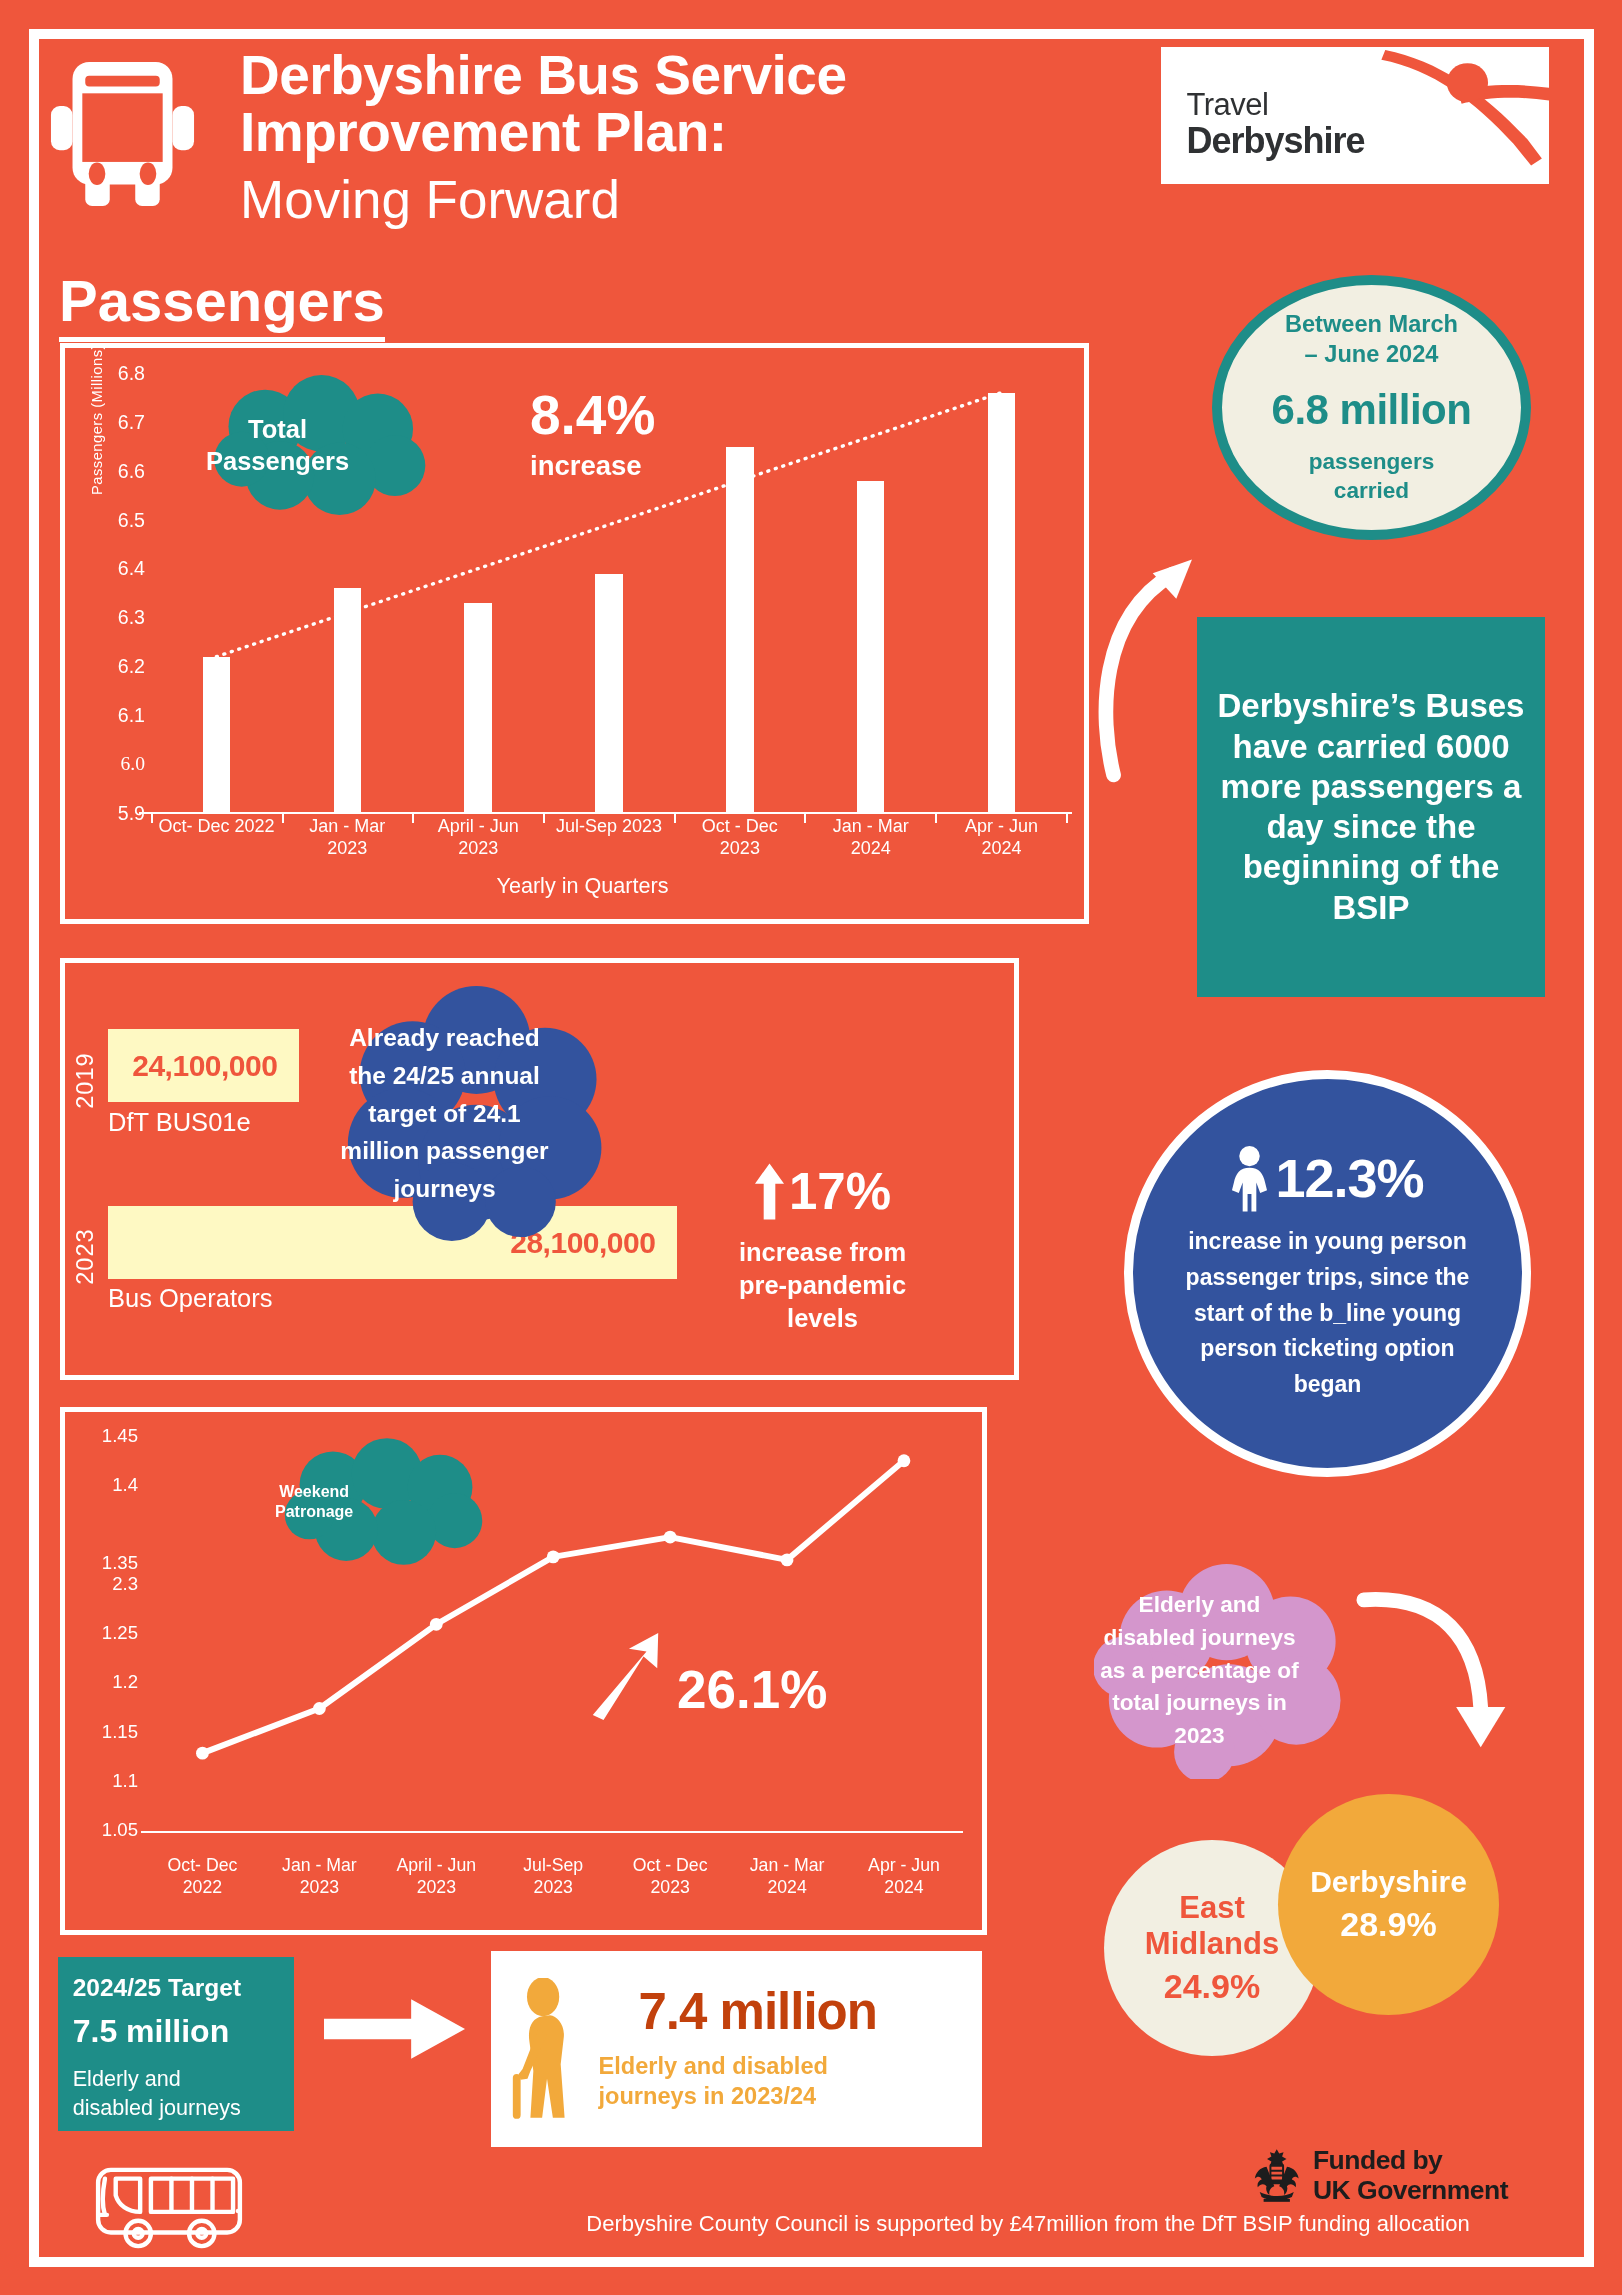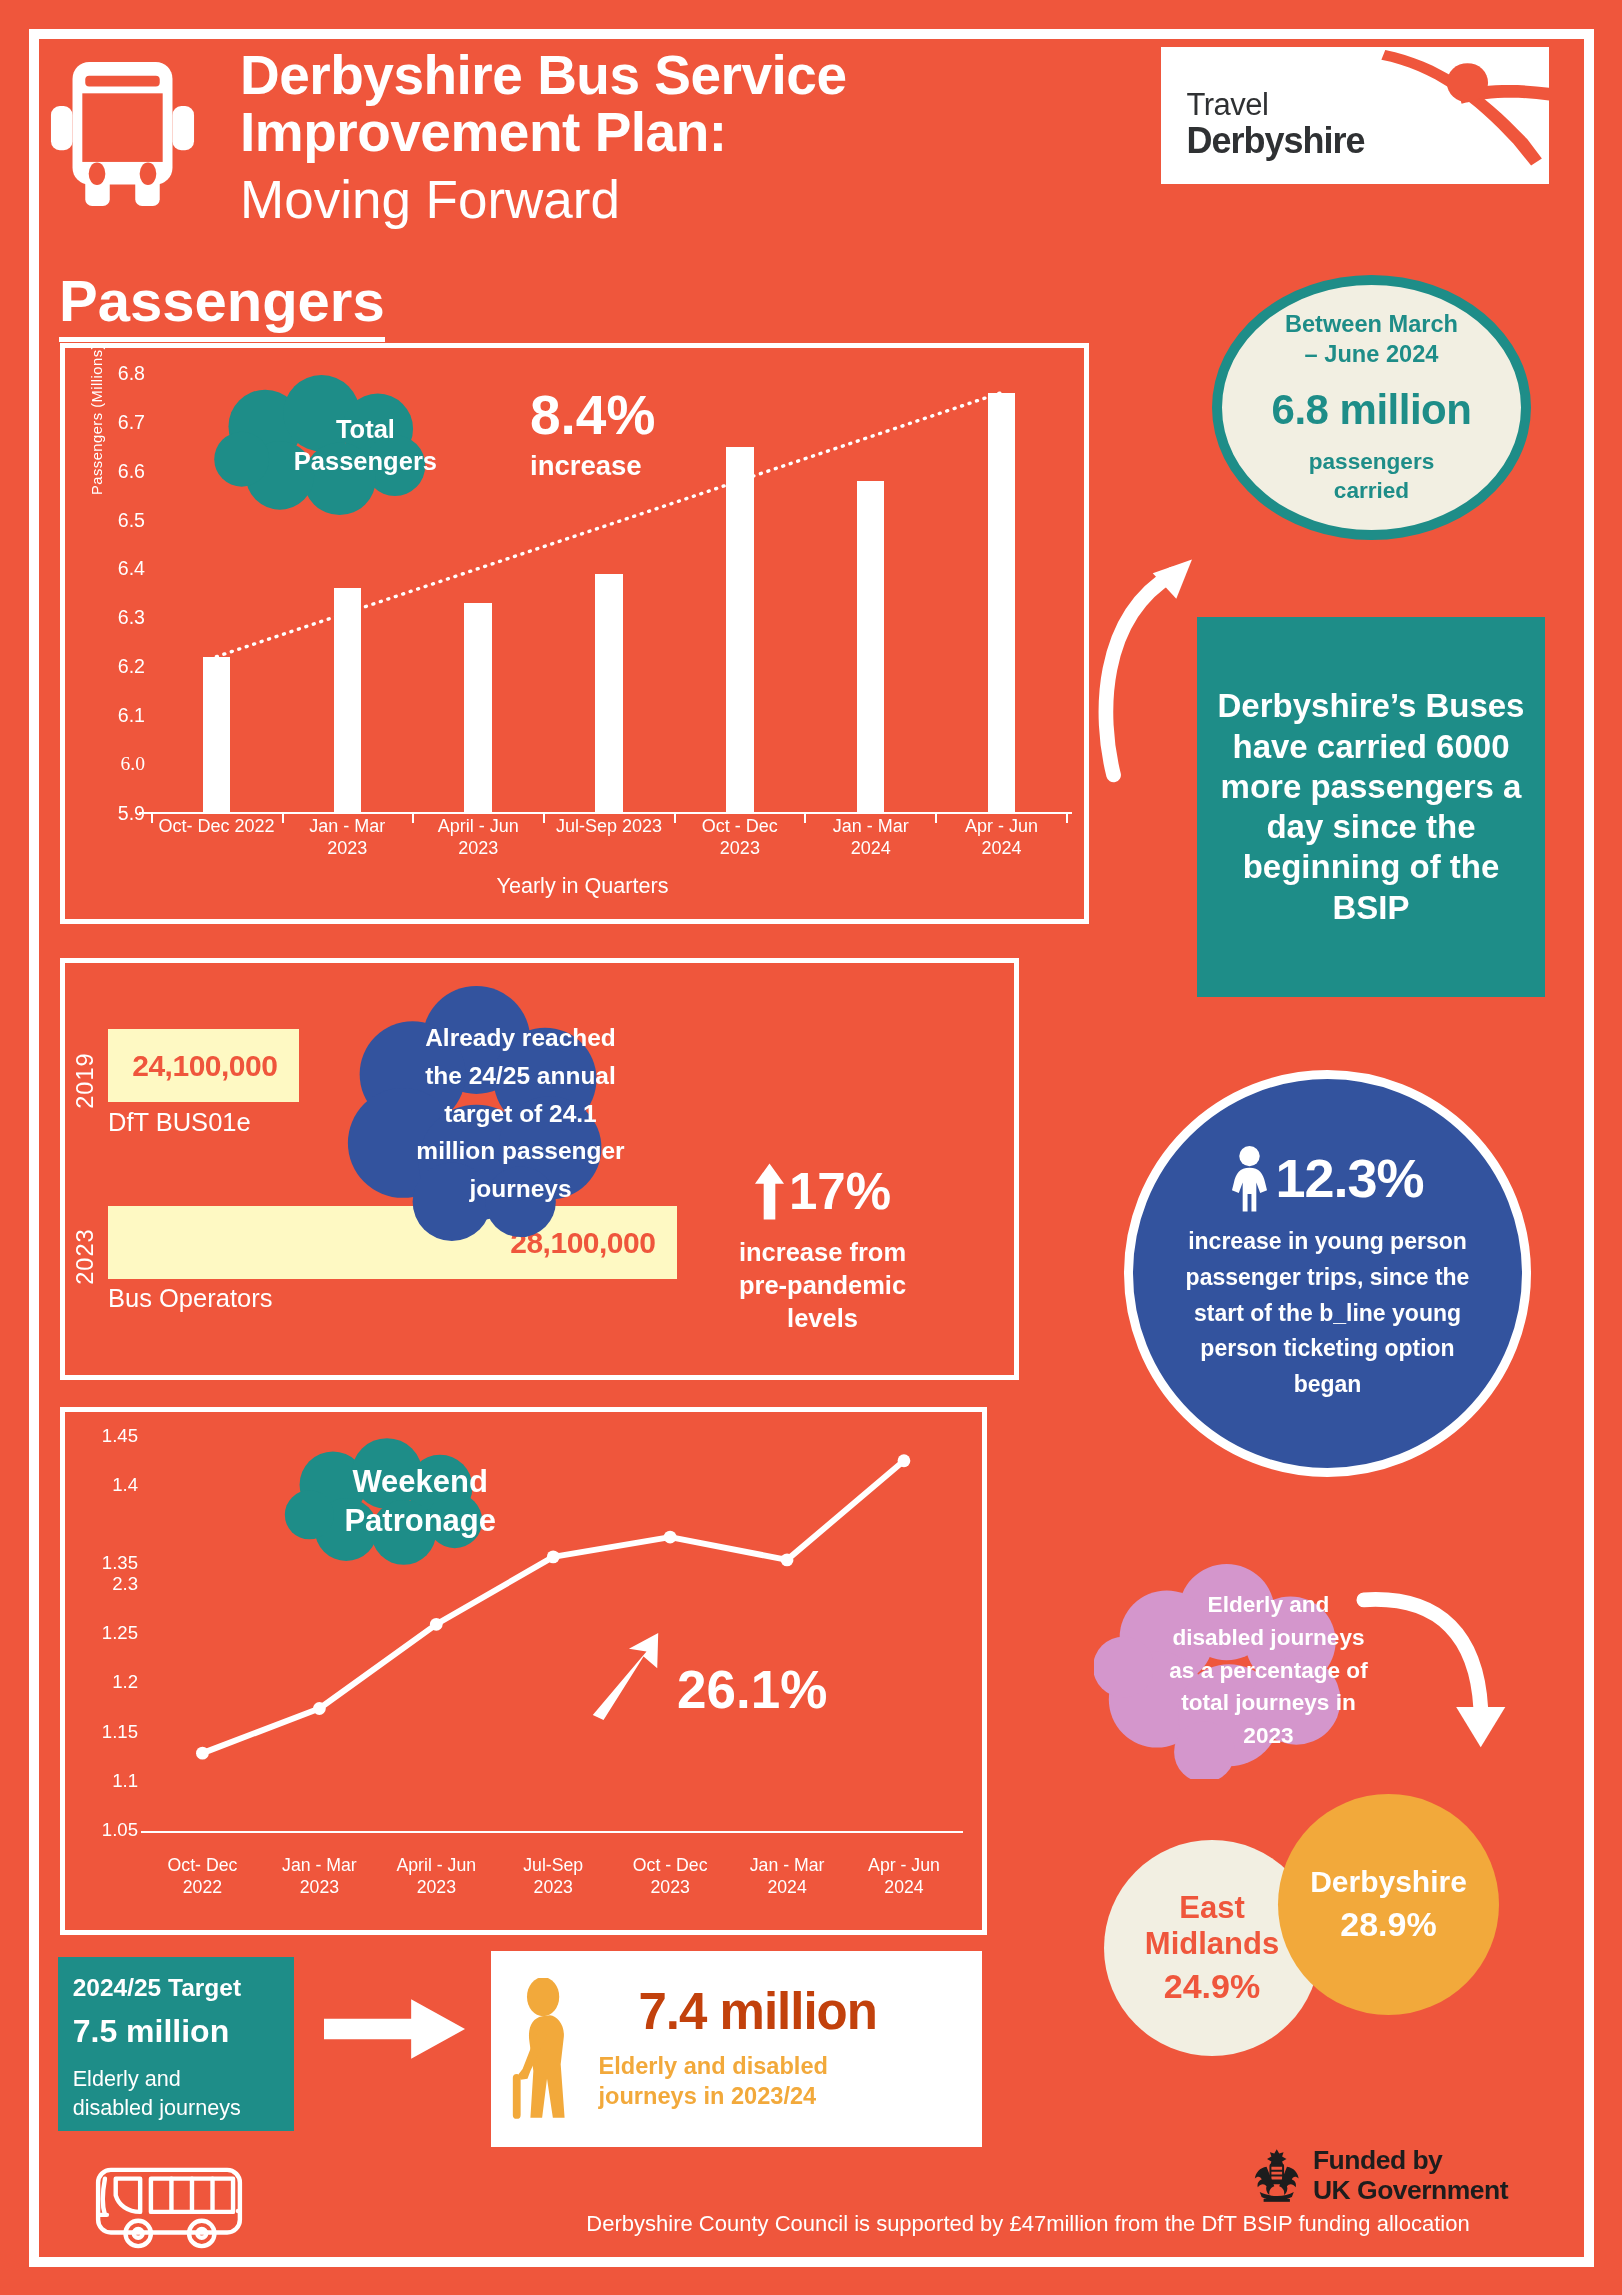--- a/index.html
+++ b/index.html
@@ -73,21 +73,21 @@
   .bcell { flex:1; display:flex; justify-content:center; align-items:flex-end; height:100%; }
   .bar { width:27.5px; background:#fff; }
   .axisline { position:absolute; left:74px; right:12.3px; bottom:105px; height:2px; background:#fff; }
   .axistick { position:absolute; bottom:96px; width:1.5px; height:8.8px; background:#fff; }
   .xlabels { position:absolute; left:86px; right:17px; bottom:59px; display:flex; }
   .xlab { flex:1; text-align:center; color:#fff; font-size:18px; line-height:1.22; }
   .c1-xtitle { position:absolute; left:16px; right:0; bottom:19.6px; text-align:center; color:#fff; font-size:21.6px; }
   .trend { position:absolute; inset:0; pointer-events:none; }
 
   
-  .cloud { position:absolute; display:flex; align-items:center; justify-content:flex-end; }
+  .cloud { position:absolute; display:flex; align-items:center; justify-content:flex-start; }
   .cloud .cloudtext { position:relative; z-index:3; text-align:center; color:#fff; font-weight:700; }
 
   #c1-cloud { left:206px; top:375px; width:231px; height:142px; }
   #c1-cloud .cloudtext { font-size:25.5px; line-height:1.25; }
   .pct-big { position:absolute; color:#fff; }
   #c1-pct { left:530px; top:388px; width:211px; text-align:left; }
   #c1-pct .v { font-size:55px; font-weight:700; line-height:1; }
   #c1-pct .s { font-size:27.5px; font-weight:700; margin-top:6.9px; }
 
   
@@ -108,21 +108,21 @@
   .uparrow { width:31px; height:57px; margin-right:3.9px; }
 
   
   #chart3 { left:60px; top:1407px; width:927px; height:528px; }
   .c3-plot { position:absolute; left:79px; top:23.6px; right:19.6px; bottom:98px; }
   .ytick3 { position:absolute; left:-63px; color:#fff; font-size:18.6px; transform:translateY(-50%); width:57px; text-align:right; }
   .axisline3 { position:absolute; left:76px; right:18.6px; bottom:97px; height:2px; background:#fff; }
   .xlabels3 { position:absolute; left:79px; right:19.6px; bottom:32px; display:flex; }
   .xlab3 { flex:1; text-align:center; color:#fff; font-size:17.7px; line-height:1.25; }
   #c3-cloud { left:275px; top:1438px; width:221px; height:128px; }
-  #c3-cloud .cloudtext { font-size:31px; line-height:1.25; }
+  #c3-cloud .cloudtext { font-size:16px; line-height:1.25; }
   #c3-pct { position:absolute; left:677px; top:1659px; color:#fff; font-size:53px; font-weight:700; }
   #c3-arrow { position:absolute; left:584px; top:1629px; width:83px; height:93px; }
 
   
   #circle68 {
     position:absolute; left:1212px; top:275px; width:319px; height:265px;
     background:#F2EFE2; border:10.8px solid #1E8D88; border-radius:50%;
     display:flex; flex-direction:column; align-items:center; justify-content:center;
     color:#1E8D88; text-align:center;
   }

